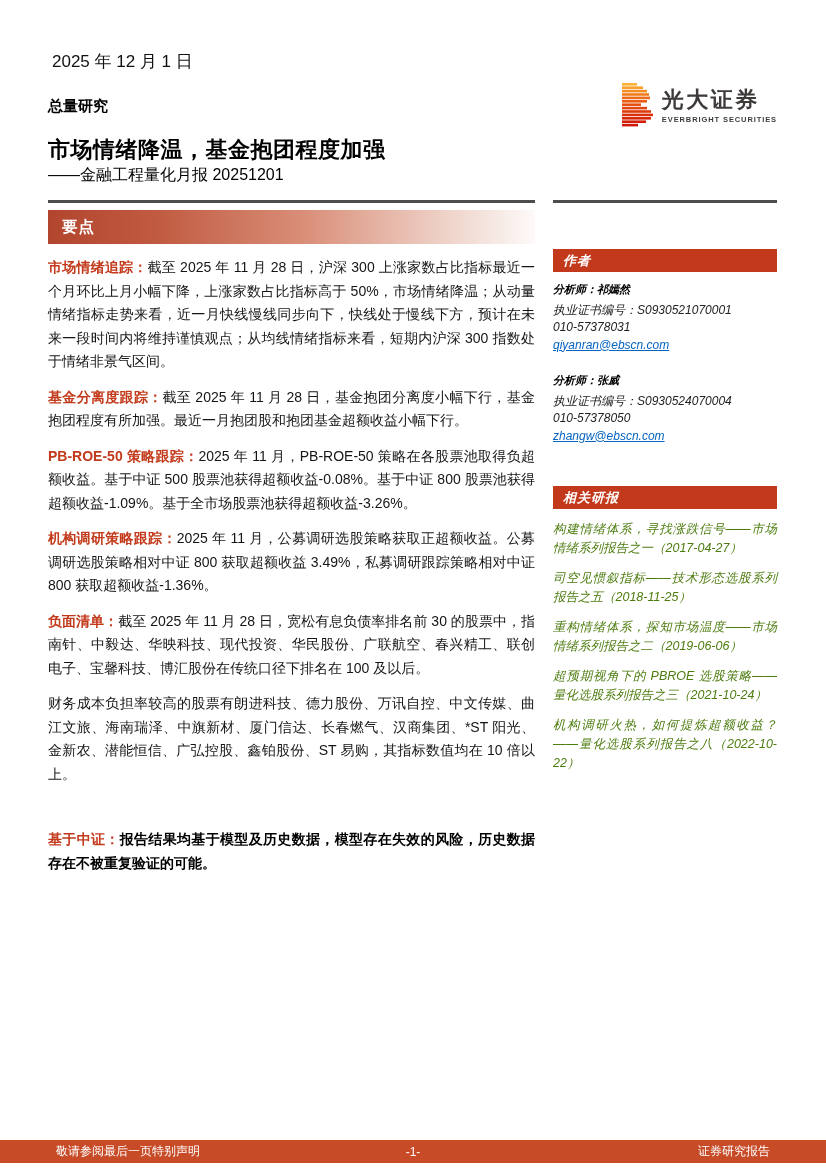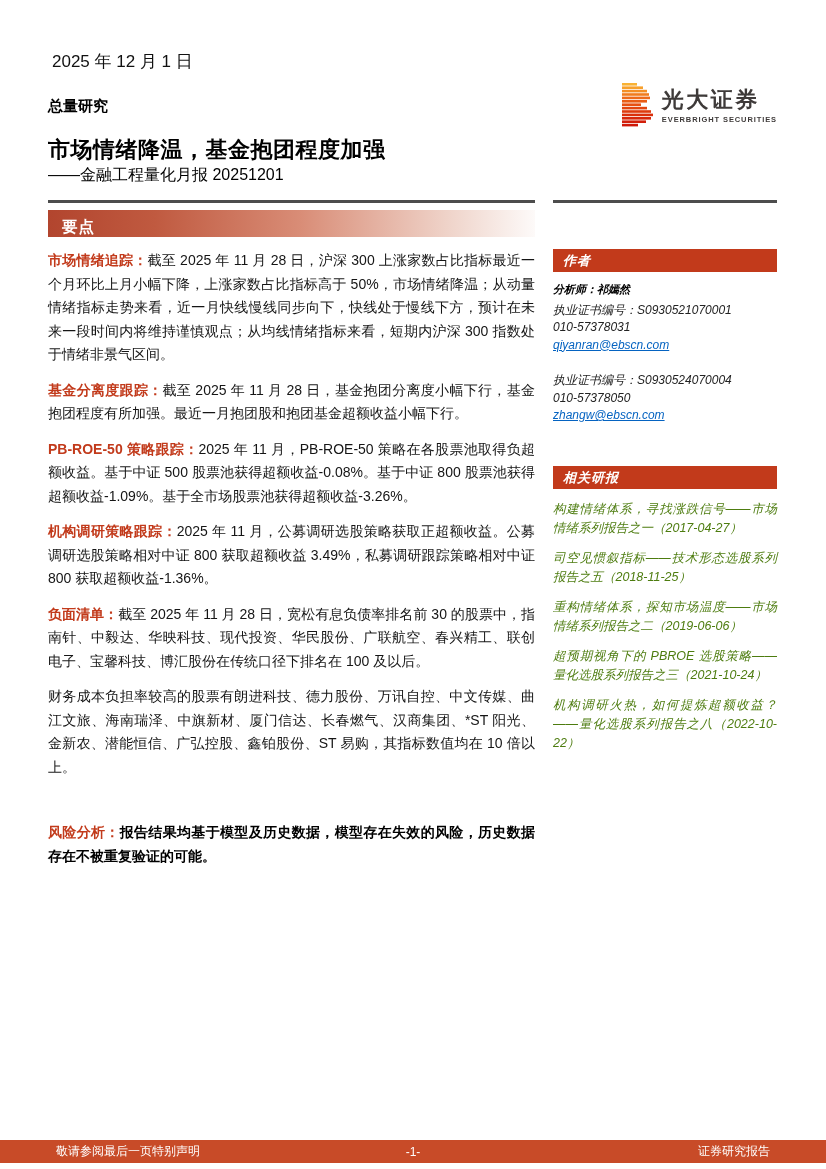--- a/index.html
+++ b/index.html
@@ -28,21 +28,21 @@
   .divider-row { display:flex; gap:18px; margin:14px 49px 0 48px; }
   .divider { height:3px; background:#4d4d4d; }
   .divider.main-seg { width:487px; }
   .divider.side-seg { width:224px; }
   
   .content { display:flex; gap:18px; padding:0 49px 0 48px; }
   .main-col { width:487px; }
   .side-col { width:224px;font-style:italic; }
   
   .kp-banner {
-    margin-top:7px; height:27px; line-height:34px;
+    margin-top:7px; height:34px; line-height:34px;
     padding-left:14px;
     color:#fff; font-size:15.5px; font-weight:bold; letter-spacing:1px;
     background:linear-gradient(90deg,#b2452e 0%, #c05a40 22%, #d98d77 52%, #efd3c9 82%, #fdfaf9 100%);
   }
   .para { margin-top:12px; font-size:14px; line-height:23.5px; text-align:justify; color:#151515; }
   .para .label { color:#c23a1b; font-weight:bold; }
   .para.risk { margin-top:42px; font-weight:bold; color:#000; }
   
   .side-header {
     height:23px; line-height:23px; padding-left:10px;
@@ -114,34 +114,35 @@
       <p class="para"><span class="label">基金分离度跟踪：</span><span>截至 2025 年 11 月 28 日，基金抱团分离度小幅下行，基金抱团程度有所加强。最近一月抱团股和抱团基金超额收益小幅下行。</span></p>
 
       <p class="para"><span class="label">PB-ROE-50 策略跟踪：</span><span>2025 年 11 月，PB-ROE-50 策略在各股票池取得负超额收益。基于中证 500 股票池获得超额收益-0.08%。基于中证 800 股票池获得超额收益-1.09%。基于全市场股票池获得超额收益-3.26%。</span></p>
 
       <p class="para"><span class="label">机构调研策略跟踪：</span><span>2025 年 11 月，公募调研选股策略获取正超额收益。公募调研选股策略相对中证 800 获取超额收益 3.49%，私募调研跟踪策略相对中证 800 获取超额收益-1.36%。</span></p>
 
       <p class="para"><span class="label">负面清单：</span><span>截至 2025 年 11 月 28 日，宽松有息负债率排名前 30 的股票中，指南针、中毅达、华映科技、现代投资、华民股份、广联航空、春兴精工、联创电子、宝馨科技、博汇股份在传统口径下排名在 100 及以后。</span></p>
 
       <p class="para"><span>财务成本负担率较高的股票有朗进科技、德力股份、万讯自控、中文传媒、曲江文旅、海南瑞泽、中旗新材、厦门信达、长春燃气、汉商集团、*ST 阳光、金新农、潜能恒信、广弘控股、鑫铂股份、ST 易购，其指标数值均在 10 倍以上。</span></p>
 
-      <p class="para risk"><span class="label">风险分析：</span><span>报告结果均基于模型及历史数据，模型存在失效的风险，历史数据存在不被重复验证的可能。</span></p>
+      <p class="para risk"><span class="label">基于中证：</span><span>报告结果均基于模型及历史数据，模型存在失效的风险，历史数据存在不被重复验证的可能。</span></p>
     </div>
 
     <div class="side-col">
       <div class="side-header authors">作者</div>
 
       <div class="analyst">
         <div class="analyst-name"><span>分析师：</span><span>祁嫣然</span></div>
         <div class="analyst-line"><span>执业证书编号：</span><span>S0930521070001</span></div>
         <div class="analyst-line">010-57378031</div>
         <a class="analyst-email">qiyanran@ebscn.com</a>
       </div>
 
       <div class="analyst">
+        <div class="analyst-name"><span>分析师：</span><span>张威</span></div>
         <div class="analyst-line"><span>执业证书编号：</span><span>S0930524070004</span></div>
         <div class="analyst-line">010-57378050</div>
         <a class="analyst-email">zhangw@ebscn.com</a>
       </div>
 
       <div class="side-header related">相关研报</div>
 
       <div class="report-item">构建情绪体系，寻找涨跌信号——市场情绪系列报告之一（2017-04-27）</div>
       <div class="report-item">司空见惯叙指标——技术形态选股系列报告之五（2018-11-25）</div>
       <div class="report-item">重构情绪体系，探知市场温度——市场情绪系列报告之二（2019-06-06）</div>

